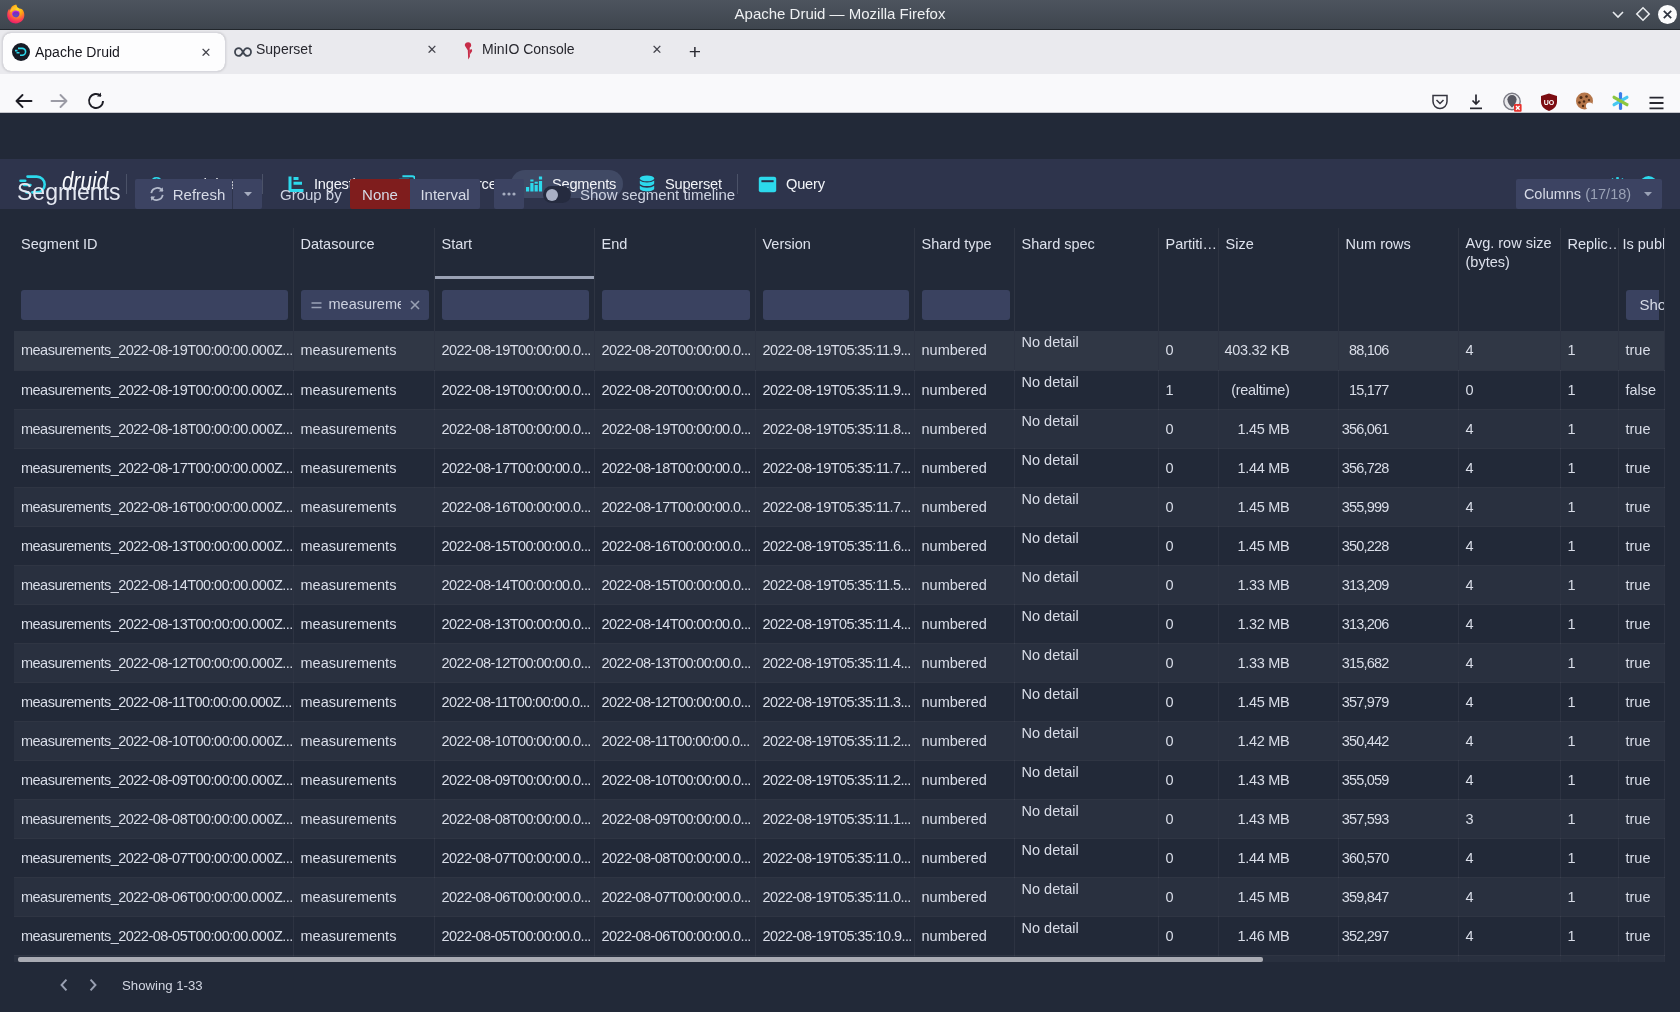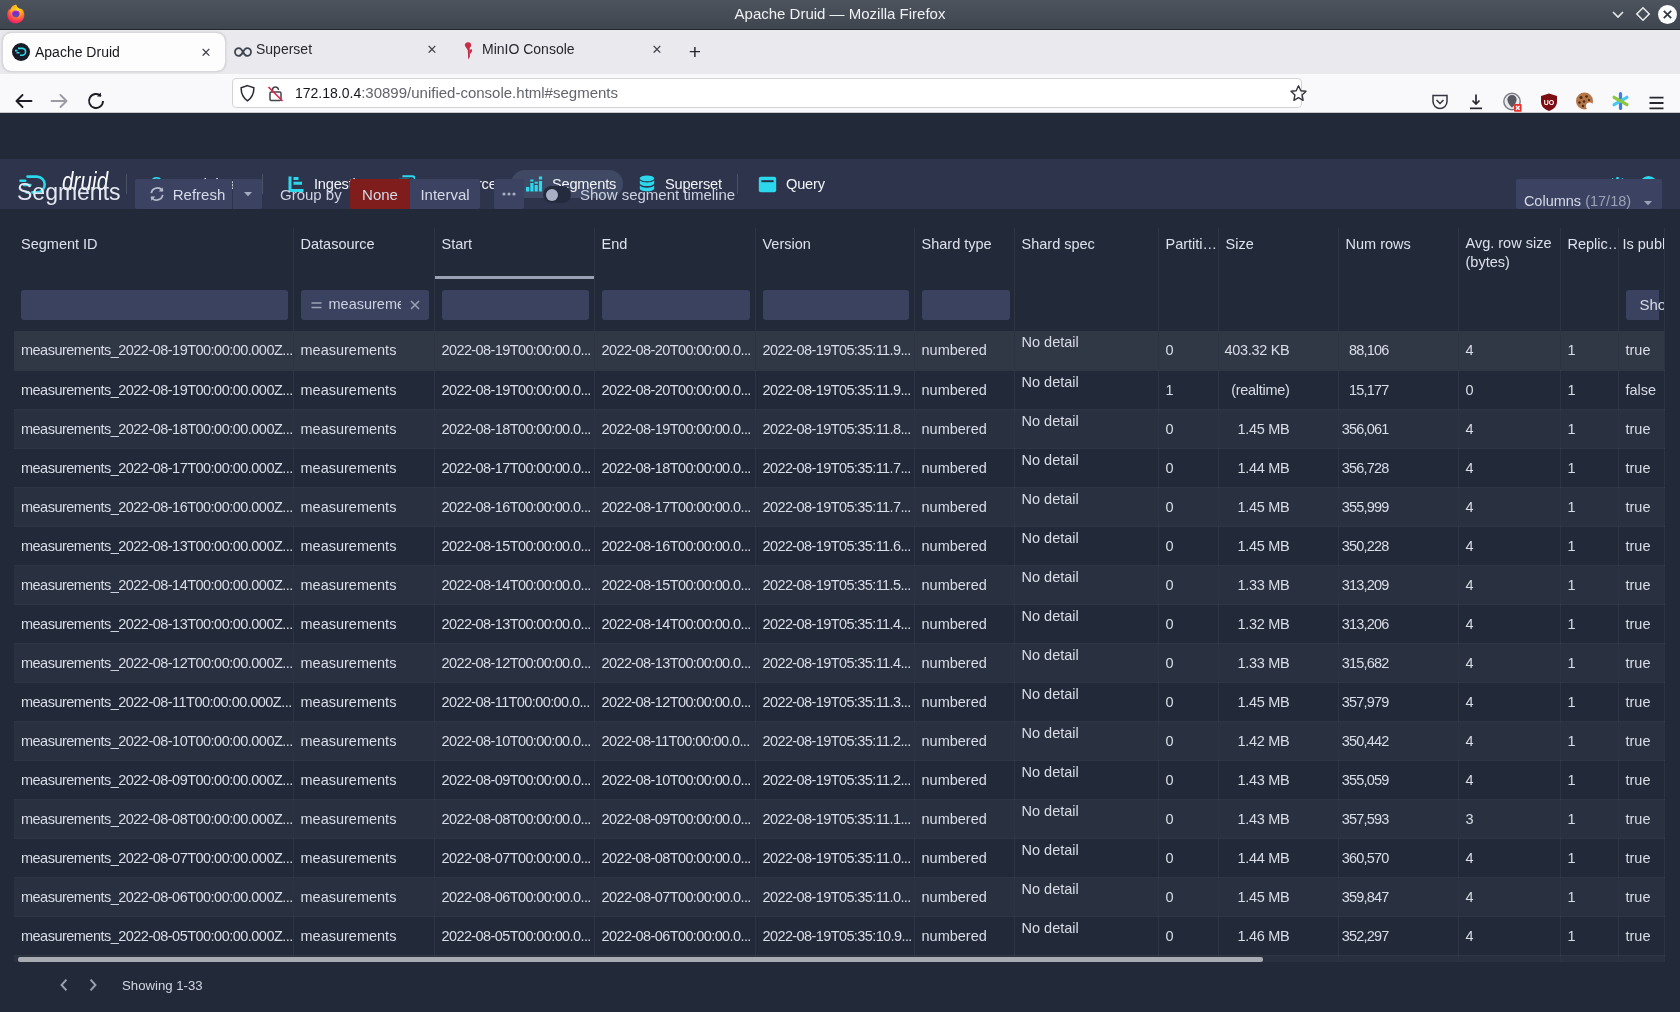--- a/index.html
+++ b/index.html
@@ -148,34 +148,20 @@
   <svg class="navic" style="left:13px;top:8px" width="22" height="22" viewBox="0 0 22 22">
         <path d="M3.5 11h15M3.5 11l6-6M3.5 11l6 6" fill="none" stroke="#1d1d25" stroke-width="1.9" stroke-linecap="round"></path>
       </svg>
   <svg class="navic" style="left:48px;top:8px" width="22" height="22" viewBox="0 0 22 22">
         <path d="M3.5 11h15M18.5 11l-6-6M18.5 11l-6 6" fill="none" stroke="#9b9ba5" stroke-width="1.9" stroke-linecap="round"></path>
       </svg>
   <svg class="navic" style="left:85px;top:8px" width="22" height="22" viewBox="0 0 22 22">
         <path d="M18 11a7 7 0 1 1-2.05-4.95" fill="none" stroke="#1d1d25" stroke-width="1.9"></path>
         <path d="M16 2.5v4h-4z" fill="#1d1d25"></path>
       </svg>
-  <div class="urlfield">
-    <svg style="position:absolute;left:5px;top:5px" width="19" height="19" viewBox="0 0 19 19">
-          <path d="M9.5 1.6l6.4 2.2c0 5.3-1.6 9.9-6.4 13-4.8-3.1-6.4-7.7-6.4-13z" fill="none" stroke="#2a2a33" stroke-width="1.5"></path>
-        </svg>
-    <svg style="position:absolute;left:33px;top:5px" width="19" height="19" viewBox="0 0 19 19">
-      <rect x="4" y="8" width="11" height="8.4" rx="1.2" fill="none" stroke="#43434d" stroke-width="1.5"></rect>
-      <path d="M6.5 8V6a3 3 0 0 1 6 0" fill="none" stroke="#43434d" stroke-width="1.5"></path>
-      <path d="M2.5 3l14 14" stroke="#e22850" stroke-width="1.7"></path>
-    </svg>
-    <div class="urltext">172.18.0.4<span class="dim">:30899/unified-console.html#segments</span></div>
-    <svg style="position:absolute;left:1056px;top:5px" width="19" height="19" viewBox="0 0 19 19">
-          <path d="M9.5 1.8l2.3 4.9 5.2.6-3.9 3.7 1 5.3-4.6-2.7-4.6 2.7 1-5.3L2 7.3l5.2-.6z" fill="none" stroke="#35353f" stroke-width="1.4" stroke-linejoin="round"></path>
-        </svg>
-  </div>
 
   <svg class="navic" style="left:1430px;top:9px" width="20" height="20" viewBox="0 0 20 20">
         <path d="M3 3.5h14v6a7 7 0 0 1-14 0z" fill="none" stroke="#35353f" stroke-width="1.5"></path>
         <path d="M6.5 8l3.5 3.5L13.5 8" fill="none" stroke="#35353f" stroke-width="1.5"></path>
       </svg>
   <svg class="navic" style="left:1466px;top:9px" width="20" height="20" viewBox="0 0 20 20">
         <path d="M10 2.5v9M6.5 8.5l3.5 3.5 3.5-3.5" fill="none" stroke="#27272f" stroke-width="1.7"></path>
         <path d="M4 15.5h12v1.7H4z" fill="#27272f"></path>
       </svg>
   <svg class="navic" style="left:1502px;top:9px" width="21" height="21" viewBox="0 0 21 21">
@@ -314,21 +300,21 @@
     <svg width="16" height="16" viewBox="0 0 16 16" fill="#a6adc0">
           <circle cx="3" cy="8" r="1.6"></circle>
           <circle cx="8" cy="8" r="1.6"></circle>
           <circle cx="13" cy="8" r="1.6"></circle>
         </svg>
   </div>
   <div class="switch-track">
         <div class="switch-knob"></div>
       </div>
   <div class="lbl" style="left:580px">Show segment timeline</div>
-  <div class="btn" style="left:1516px; width:146px; font-size:14.5px; gap:11px;align-items:flex-end;">
+  <div class="btn" style="left:1516px; width:146px; font-size:14.5px; gap:11px;">
     <span>Columns <span style="color:#9aa2b6">(17/18)</span></span>
     <svg width="12" height="12" viewBox="0 0 12 12">
           <path d="M2 4l4 4.2L10 4z" fill="#9aa2b6"></path>
         </svg>
   </div>
 </div>
 
 <div class="tablewrap">
   <table class="seg">
     <colgroup>

